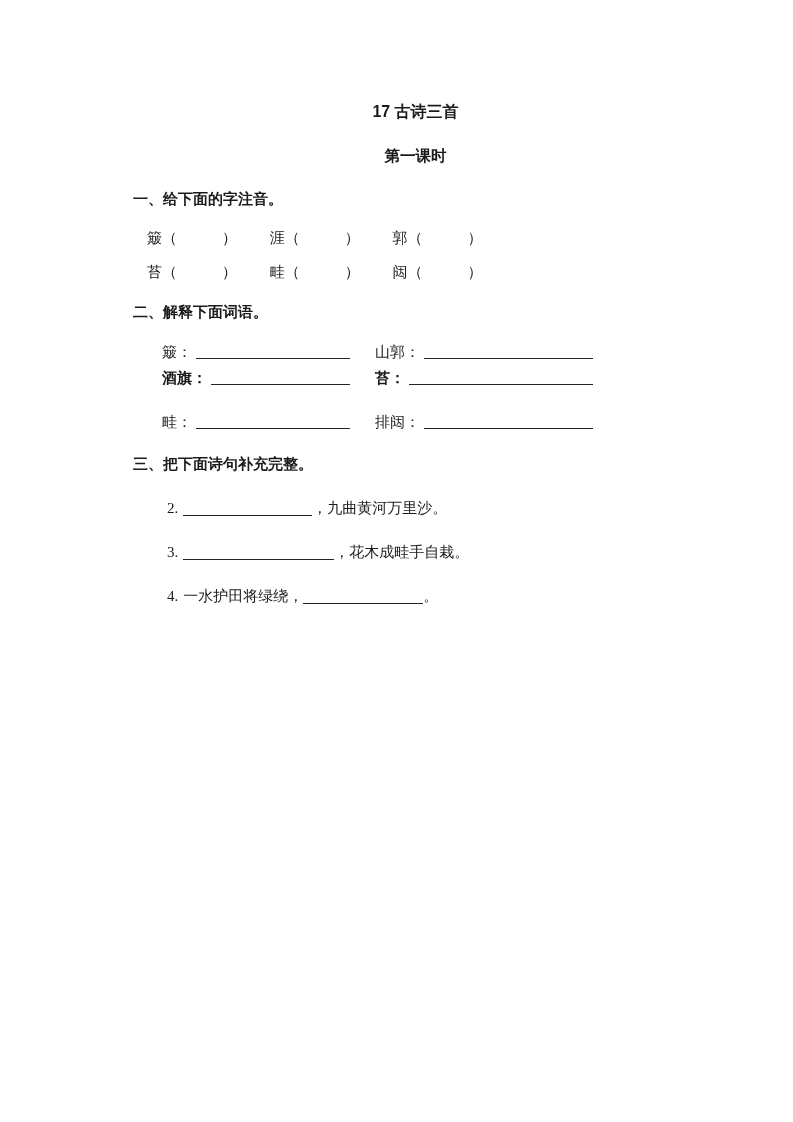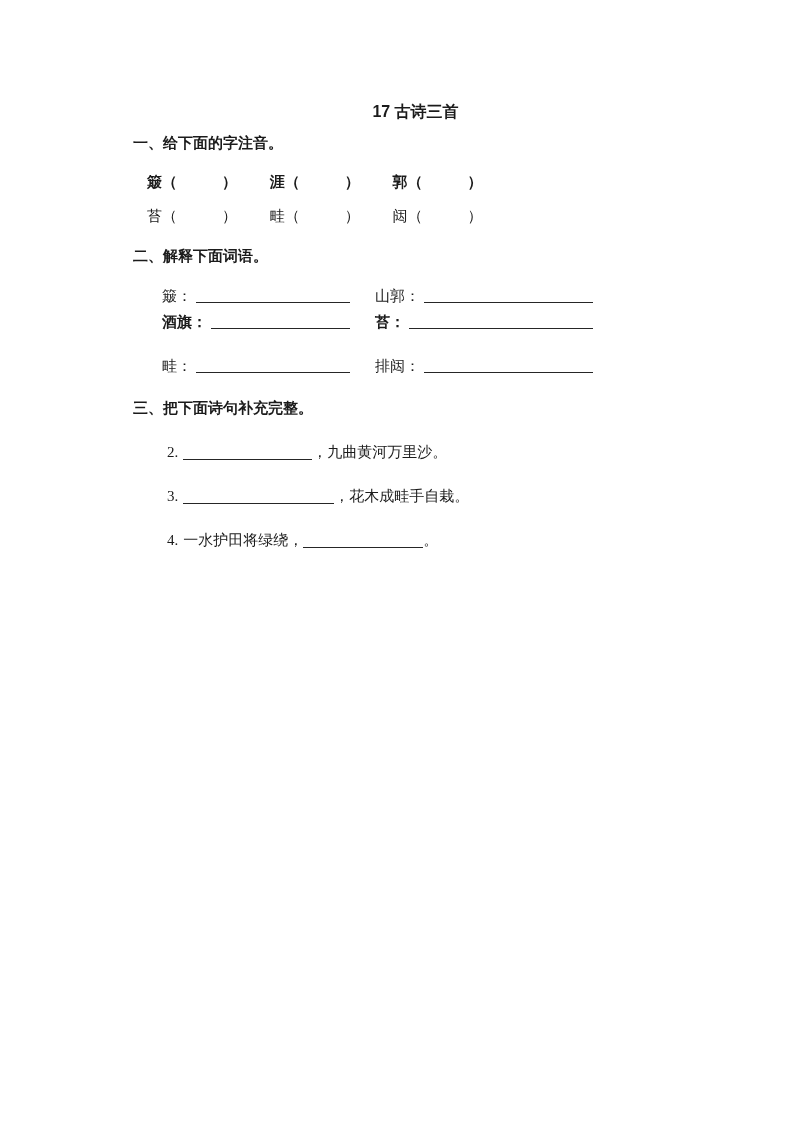--- a/index.html
+++ b/index.html
@@ -33,27 +33,27 @@
     font-size: 15.5px;
     line-height: 17px;
   }
   .section-heading {
     margin-left: 133px;
     font-family: "Liberation Sans", "DejaVu Sans", sans-serif;
     font-weight: bold;
     font-size: 15px;
     line-height: 18px;
   }
-  .sec1-heading { margin-top: 14px; }
+  .sec1-heading { margin-top: 26px; }
   .pinyin-row {
     margin-left: 147px;
     line-height: 18px;
     white-space: nowrap;
   }
-  .pinyin-row-1 { margin-top: 21px; font-weight: bold; }
+  .pinyin-row-1 { margin-top: 21px; }
   .pinyin-row-2 { margin-top: 16px; }
   .pinyin-cell {
     display: inline-block;
     width: 119px;
     vertical-align: top;
   }
   .paren-gap {
     display: inline-block;
     width: 45px;
     height: 1px;
@@ -99,20 +99,21 @@
   .line-b { width: 129px; }
   .line-c { width: 151px; }
   .line-d { width: 120px; }
 </style>
 </head>
 <body>
 
 <div class="page">
 
   <div class="title">17 古诗三首</div>
+  <div class="subtitle">第一课时</div>
 
   <div class="section-heading sec1-heading">一、给下面的字注音。</div>
 
   <div class="pinyin-row pinyin-row-1">
     <span class="pinyin-cell">
       <span>簸</span><span>（</span><span class="paren-gap"></span><span>）</span>
     </span>
     <span class="pinyin-cell">
       <span>涯</span><span>（</span><span class="paren-gap"></span><span>）</span>
     </span>

